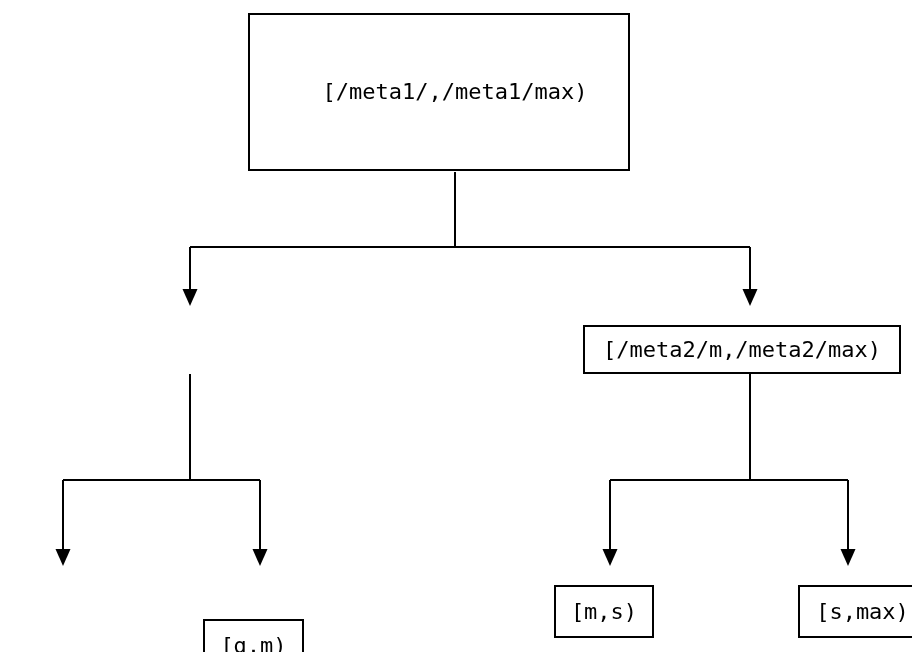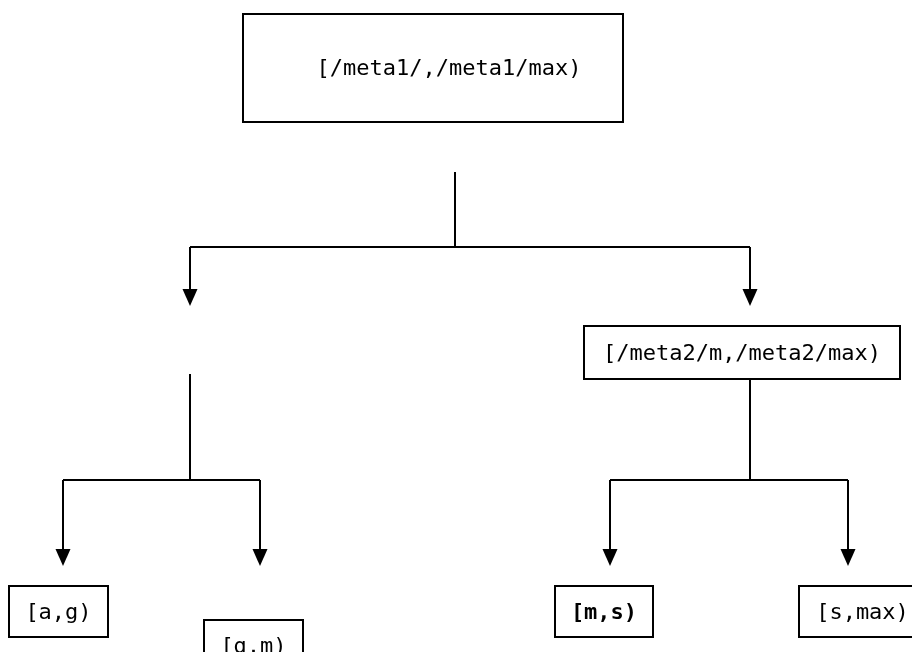--- a/index.html
+++ b/index.html
@@ -29,26 +29,26 @@
     background: #ffffff;
     color: #000000;
     display: flex;
     align-items: center;
     justify-content: center;
     font-family: "DejaVu Sans Mono", "Liberation Mono", monospace;
     font-size: 22px;
     line-height: 1;
     white-space: nowrap;
   }
-  .node-root      { left: 242px; top: 13px;  width: 382px; height: 110px; padding-left: 32px; }
+  .node-root      { left: 248px; top: 13px;  width: 382px; height: 158px; padding-left: 32px; }
   .node-l2-left   { left: 22px;  top: 325px; width: 322px; height: 49px; }
-  .node-l2-right  { left: 583px; top: 325px; width: 318px; height: 55px; }
+  .node-l2-right  { left: 583px; top: 325px; width: 318px; height: 49px; }
   .node-leaf-1    { left: 8px;   top: 585px; width: 101px; height: 53px; }
   .node-leaf-2    { left: 203px; top: 619px; width: 101px; height: 53px; }
-  .node-leaf-3    { left: 554px; top: 585px; width: 100px; height: 53px; font-weight: bold; }
+  .node-leaf-3    { left: 554px; top: 585px; width: 100px; height: 53px; }
   .node-leaf-4    { left: 778px; top: 585px; width: 129px; height: 53px; margin-left: 20px; }
 </style>
 </head>
 <body>
 
 <div class="canvas">
 
   <svg class="connectors" width="912" height="652" viewBox="0 0 912 652" xmlns="http://www.w3.org/2000/svg">
 
     <g stroke="#000000" stroke-width="2" fill="none">
@@ -80,21 +80,20 @@
       <path d="M602.5 549 H617.5 L610 566 Z"></path>
       <path d="M840.5 549 H855.5 L848 566 Z"></path>
     </g>
   </svg>
 
   <div class="node node-root">[/meta1/,/meta1/max)</div>
 
 
   <div class="node node-l2-right">[/meta2/m,/meta2/max)</div>
 
-  <div class="node node-leaf-1">[a,g)</div>
 
   <div class="node node-leaf-2">[g,m)</div>
 
   <div class="node node-leaf-3">[m,s)</div>
 
   <div class="node node-leaf-4">[s,max)</div>
 
 </div>
 
 </body></html>

